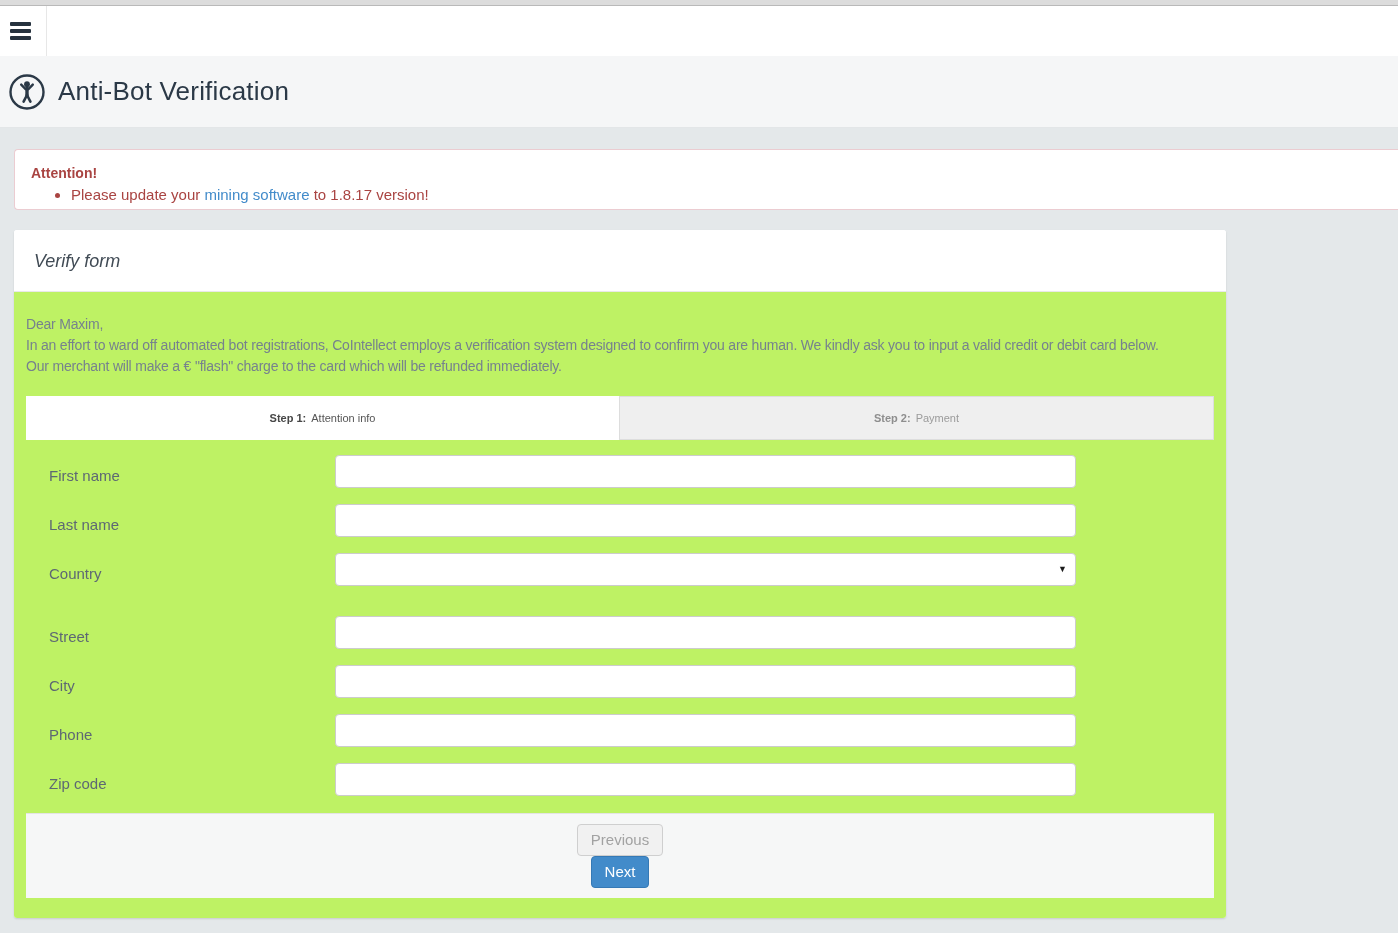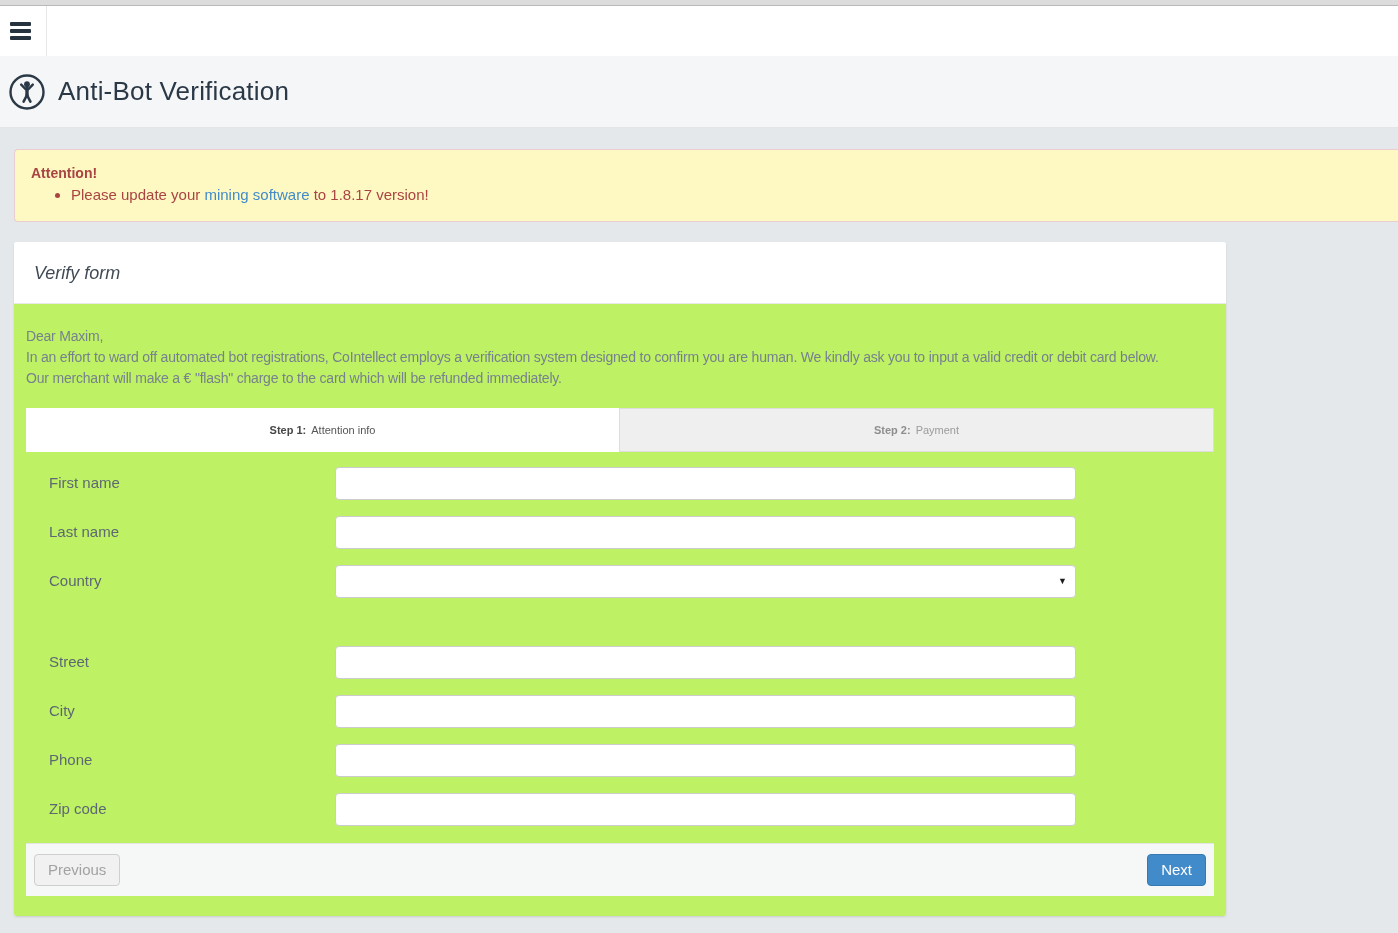--- a/index.html
+++ b/index.html
@@ -28,22 +28,22 @@
     display: flex; align-items: center; padding-left: 8px;
   }
   .brand-icon { width: 38px; height: 38px; flex: 0 0 auto; }
   .page-title { font-size: 26px; font-weight: 400; color: #2b3947; margin-left: 12px; letter-spacing: .2px; }
 
   
   .main { padding-top: 21px; }
 
   
   .alert {
-    margin-left: 14px; background: #fef9c3; border: 1px solid #ebccd1; border-right: none;
-    border-radius: 4px 0 0 4px; padding: 15px 15px 16px 16px; color: #a94442;
+    margin-left: 14px; background: #ffffff; border: 1px solid #ebccd1; border-right: none;
+    border-radius: 4px 0 0 4px; padding: 15px 15px 4px 16px; color: #a94442;
   }
   .alert-title { font-weight: 700; font-size: 14px; line-height: 17px; }
   .alert ul { margin-top: 3px; padding-left: 40px; font-size: 15px; line-height: 20px; list-style: disc; }
   .alert a { color: #428bca; text-decoration: none; cursor: pointer; }
 
   
   .panel {
     margin: 20px 172px 0 14px; background: #ffffff; border-radius: 3px;
     box-shadow: 0 1px 2px rgba(0,0,0,.12);
   }
@@ -62,40 +62,40 @@
     font-size: 11px; cursor: pointer;
   }
   .step b { font-weight: 700; margin-right: 5px; }
   .step.active { background: #fff; color: #555; }
   .step.active b { color: #474747; }
   .step.disabled { background: #efefef; border: 1px solid #dddddd; color: #9b9b9b; }
   .step.disabled b { color: #8e8e8e; }
 
   
   .form { margin-top: 15px; }
-  .form-row { display: flex; margin-bottom: 16px; }
-  .form-row.select-row { margin-bottom: 48px; }
+  .form-row { display: flex; margin-bottom: 16px; align-items: center; }
+  .form-row.select-row { margin-bottom: 30px; }
   .form-label {
     width: 309px; padding: 7px 10px 0 23px; font-size: 15px; color: #5d6873; flex: 0 0 auto;
   }
   .field-wrap { position: relative; width: 741px; }
   .form-control {
     width: 741px; height: 33px; border: 1px solid #ccc; border-radius: 4px;
     padding: 6px 12px; font-size: 15px; color: #555; background: #fff;
     font-family: "Liberation Sans", sans-serif; outline: none; display: block;
   }
   select.form-control { -webkit-appearance: none; -moz-appearance: none; appearance: none; width: 100%; }
   .caret-icon {
     position: absolute; right: 9px; top: 11px; font-size: 9px; color: #1c1c1c; pointer-events: none;
   }
 
   
   .actions {
     margin-top: 17px; background: #f6f7f7; border-top: 1px solid #e4e4e4;
-    padding: 10px 8px; display: flex; justify-content: space-between; align-items: center;
+    padding: 10px 8px; display: flex; justify-content: space-between; align-items: center; flex-direction: column;
   }
   .btn {
     font-size: 15px; line-height: 18px; padding: 6px 13px; border-radius: 4px;
     font-family: "Liberation Sans", sans-serif; cursor: pointer;
   }
   .btn-prev { background: #f1f1f1; border: 1px solid #cfcfcf; color: #a2a2a2; }
   .btn-next { background: #428bca; border: 1px solid #3579b5; color: #ffffff; }
 </style>
 </head>
 <body>

